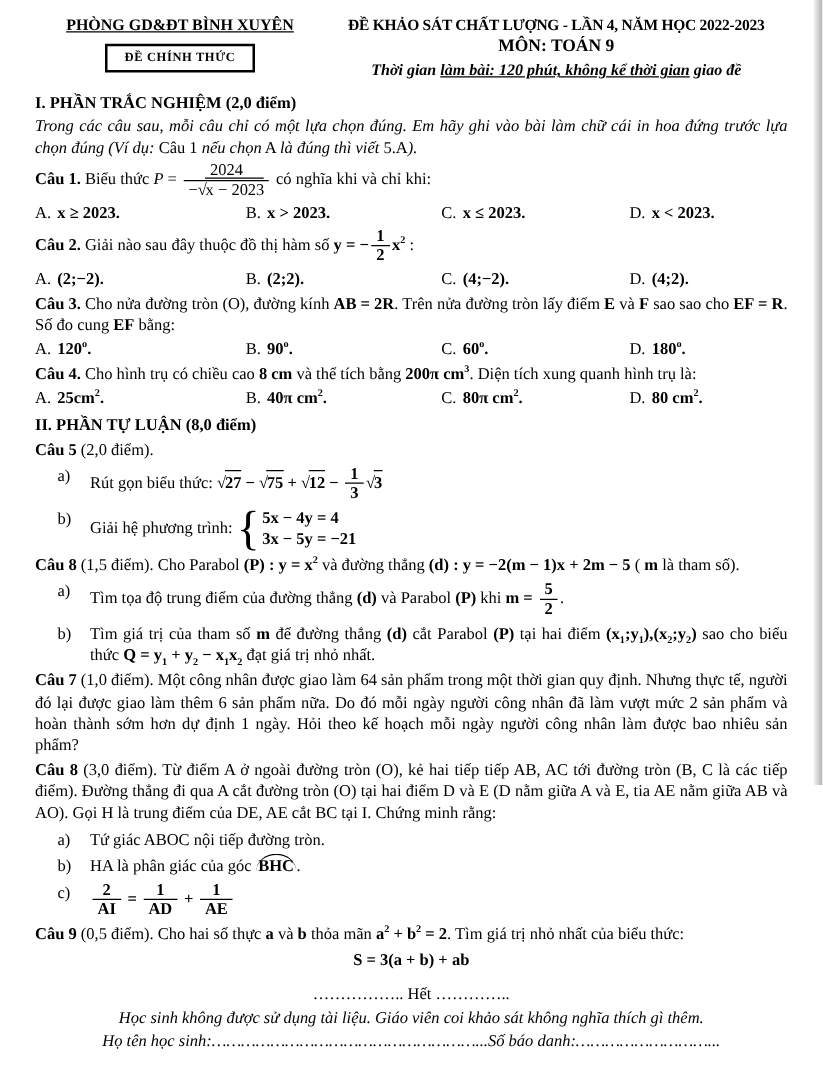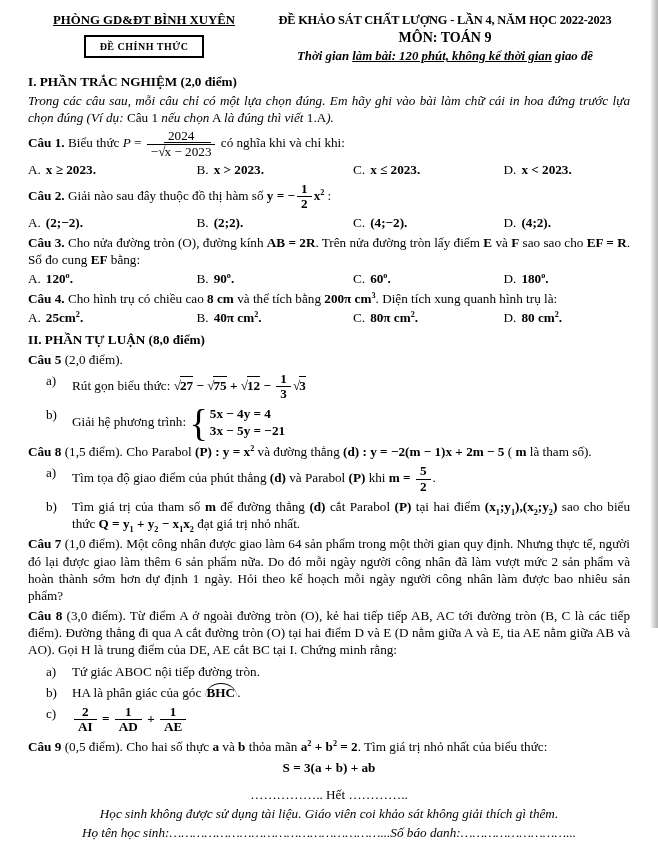--- a/index.html
+++ b/index.html
@@ -70,21 +70,21 @@
       </div>
     </div>
     <div class="h-right">
       <div class="title">ĐỀ KHẢO SÁT CHẤT LƯỢNG - LẦN 4, NĂM HỌC 2022-2023</div>
       <div class="subject">MÔN: TOÁN 9</div>
       <div class="time"><span class="bb ii">Thời gian </span><span class="bb ii uu">làm bài: 120 phút, không kể thời gian</span><span class="bb ii"> giao đề</span></div>
     </div>
   </div>
 
   <div class="sec-heading">I. PHẦN TRẮC NGHIỆM (2,0 điểm)</div>
-  <p class="intro just"><span class="ii">Trong các câu sau, mỗi câu chỉ có một lựa chọn đúng. Em hãy ghi vào bài làm chữ cái in hoa đứng trước lựa chọn đúng (</span><span class="ii">Ví dụ:</span><span> Câu 1 </span><span class="ii">nếu chọn</span><span> A </span><span class="ii">là đúng thì viết</span><span> 1.A</span><span class="ii">).</span></p>
+  <p class="intro just"><span class="ii">Trong các câu sau, mỗi câu chỉ có một lựa chọn đúng. Em hãy ghi vào bài làm chữ cái in hoa đứng trước lựa chọn đúng (</span><span class="ii">Ví dụ:</span><span> Câu 1 </span><span class="ii">nếu chọn</span><span> A </span><span class="ii">là đúng thì viết</span><span> 5.A</span><span class="ii">).</span></p>
 
   <p class="q just"><span class="bb">Câu 1.</span><span> Biểu thức </span><span class="ii">P</span><span> = </span><span class="frac">
         <span class="num"><span>2024</span></span>
         <span class="den"><span>−√</span><span class="ov">x − 2023</span></span>
       </span><span> có nghĩa khi và chỉ khi:</span></p>
   <div class="opts">
     <span class="opt"><span class="letter">A.</span><span class="val"><span class="bb">x ≥ 2023.</span></span></span>
     <span class="opt"><span class="letter">B.</span><span class="val"><span class="bb">x &gt; 2023.</span></span></span>
     <span class="opt"><span class="letter">C.</span><span class="val"><span class="bb">x ≤ 2023.</span></span></span>
     <span class="opt"><span class="letter">D.</span><span class="val"><span class="bb">x &lt; 2023.</span></span></span>
@@ -134,21 +134,21 @@
           <span class="rows">
             <span class="crow"><span class="bb">5x − 4y = 4</span></span>
             <span class="crow"><span class="bb">3x − 5y = −21</span></span>
           </span>
         </span></span>
   </div>
 
   <p class="q just"><span class="bb">Câu 8</span><span> (1,5 điểm). Cho Parabol </span><span class="bb">(P) : y = x</span><sup class="bb">2</sup><span> và đường thẳng </span><span class="bb">(d) : y = −2(m − 1)x + 2m − 5</span><span> ( </span><span class="bb">m</span><span> là tham số).</span></p>
   <div class="subitem">
     <span class="marker">a)</span>
-    <span class="sub-content"><span>Tìm tọa độ giao điểm của phút thẳng </span><span class="bb">(d)</span><span> và Parabol </span><span class="bb">(P)</span><span> khi </span><span class="bb">m = </span><span class="frac">
+    <span class="sub-content"><span>Tìm tọa độ trung điểm của đường thẳng </span><span class="bb">(d)</span><span> và Parabol </span><span class="bb">(P)</span><span> khi </span><span class="bb">m = </span><span class="frac">
           <span class="num"><span class="bb">5</span></span>
           <span class="den"><span class="bb">2</span></span>
         </span><span>.</span></span>
   </div>
   <div class="subitem">
     <span class="marker">b)</span>
     <span class="sub-content"><span>Tìm giá trị của tham số </span><span class="bb">m</span><span> để đường thẳng </span><span class="bb">(d)</span><span> cắt Parabol </span><span class="bb">(P)</span><span> tại hai điểm </span><span class="bb">(x</span><sub class="bb">1</sub><span class="bb">;y</span><sub class="bb">1</sub><span class="bb">),(x</span><sub class="bb">2</sub><span class="bb">;y</span><sub class="bb">2</sub><span class="bb">)</span><span> sao cho biểu thức </span><span class="bb">Q = y</span><sub class="bb">1</sub><span class="bb"> + y</span><sub class="bb">2</sub><span class="bb"> − x</span><sub class="bb">1</sub><span class="bb">x</span><sub class="bb">2</sub><span> đạt giá trị nhỏ nhất.</span></span>
   </div>
 
   <p class="q just"><span class="bb">Câu 7</span><span> (1,0 điểm). Một công nhân được giao làm 64 sản phẩm trong một thời gian quy định. Nhưng thực tế, người đó lại được giao làm thêm 6 sản phẩm nữa. Do đó mỗi ngày người công nhân đã làm vượt mức 2 sản phẩm và hoàn thành sớm hơn dự định 1 ngày. Hỏi theo kế hoạch mỗi ngày người công nhân làm được bao nhiêu sản phẩm?</span></p>
@@ -173,17 +173,17 @@
         </span><span class="bb"> + </span><span class="frac">
           <span class="num"><span class="bb">1</span></span>
           <span class="den"><span class="bb">AE</span></span>
         </span></span>
   </div>
 
   <p class="q just"><span class="bb">Câu 9</span><span> (0,5 điểm). Cho hai số thực </span><span class="bb">a</span><span> và </span><span class="bb">b</span><span> thỏa mãn </span><span class="bb">a</span><sup class="bb">2</sup><span class="bb"> + b</span><sup class="bb">2</sup><span class="bb"> = 2</span><span>. Tìm giá trị nhỏ nhất của biểu thức:</span></p>
   <p class="center formula"><span class="bb">S = 3(a + b) + ab</span></p>
 
   <p class="center het">…………….. Hết …………..</p>
-  <p class="center note">Học sinh không được sử dụng tài liệu. Giáo viên coi khảo sát không giải thích gì thêm.</p>
+  <p class="center note">Học sinh không được sử dụng tài liệu. Giáo viên coi khảo sát không nghĩa thích gì thêm.</p>
   <p class="center nameline">Họ tên học sinh:………………………………………………...Số báo danh:………………………...</p>
 
   <div class="scan-edge"></div>
 </div>
 
 </body></html>

